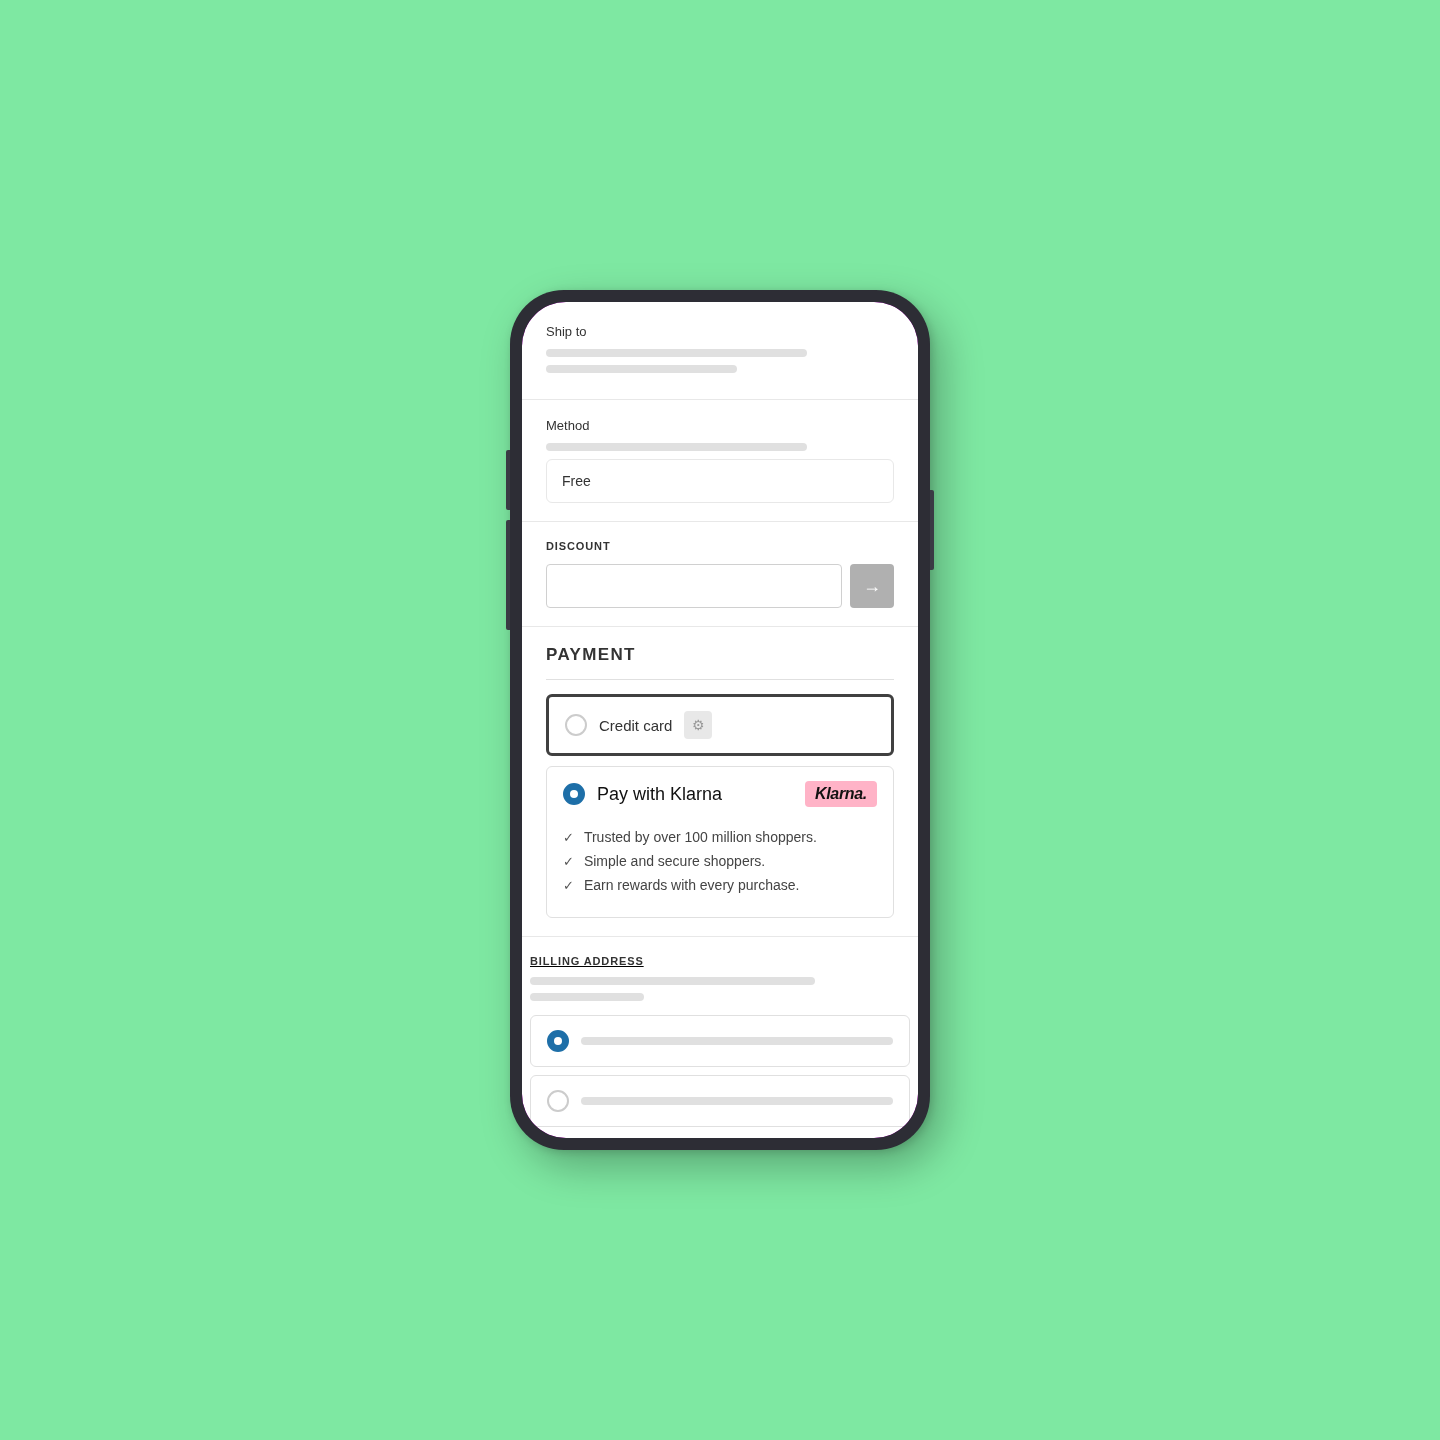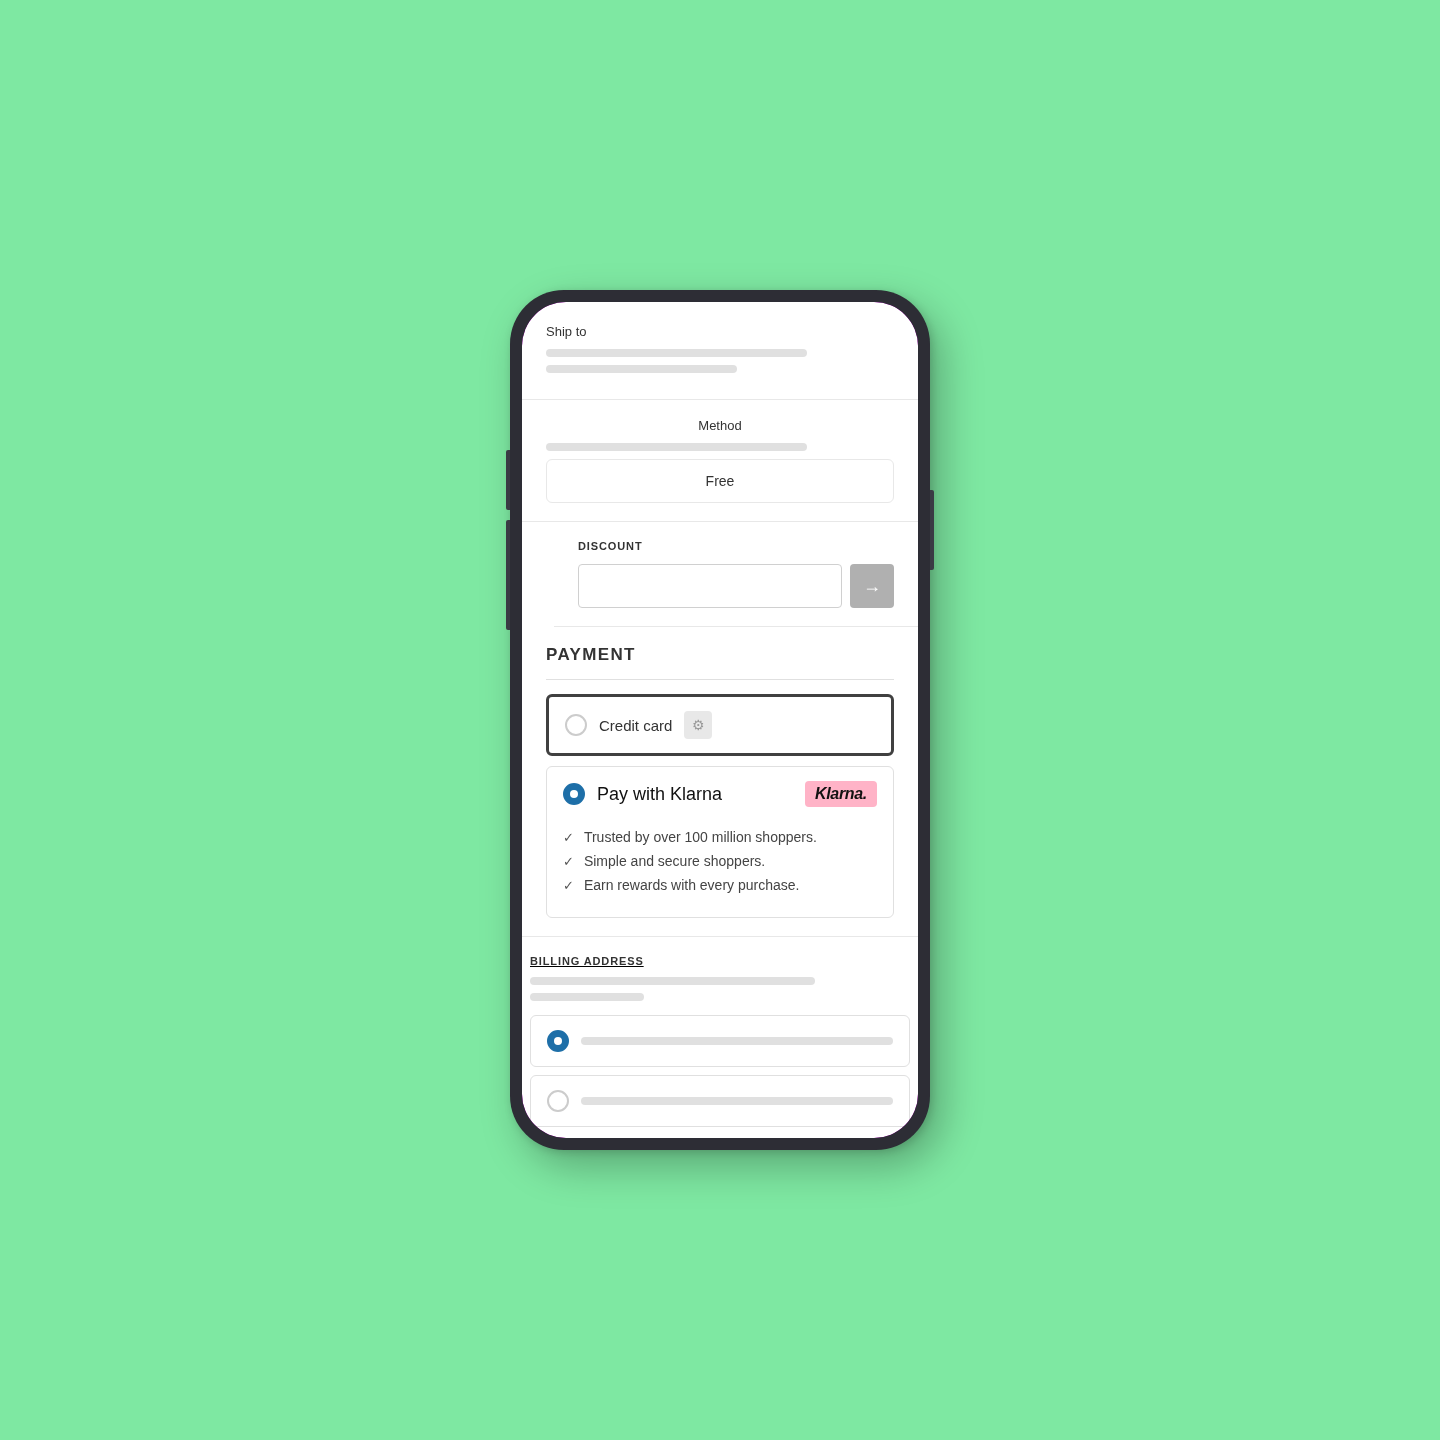--- a/index.html
+++ b/index.html
@@ -87,35 +87,33 @@
     
     .ship-to-section {
       padding: 22px 24px 18px;
       border-bottom: 1px solid #e8e8e8;
     }
 
     
     .method-section {
       padding: 18px 24px;
       border-bottom: 1px solid #e8e8e8;
-      text-align: center;
     }
 
     .method-box {
       border: 1px solid #e8e8e8;
       border-radius: 6px;
       padding: 12px 15px;
       margin-top: 0;
     }
 
     
     .discount-section {
       padding: 18px 24px;
       border-bottom: 1px solid #e8e8e8;
-      margin-left: 32px;
     }
 
     .discount-label {
       font-size: 11px;
       font-weight: 700;
       letter-spacing: 0.08em;
       color: #333;
       margin-bottom: 12px;
       text-transform: uppercase;
     }

